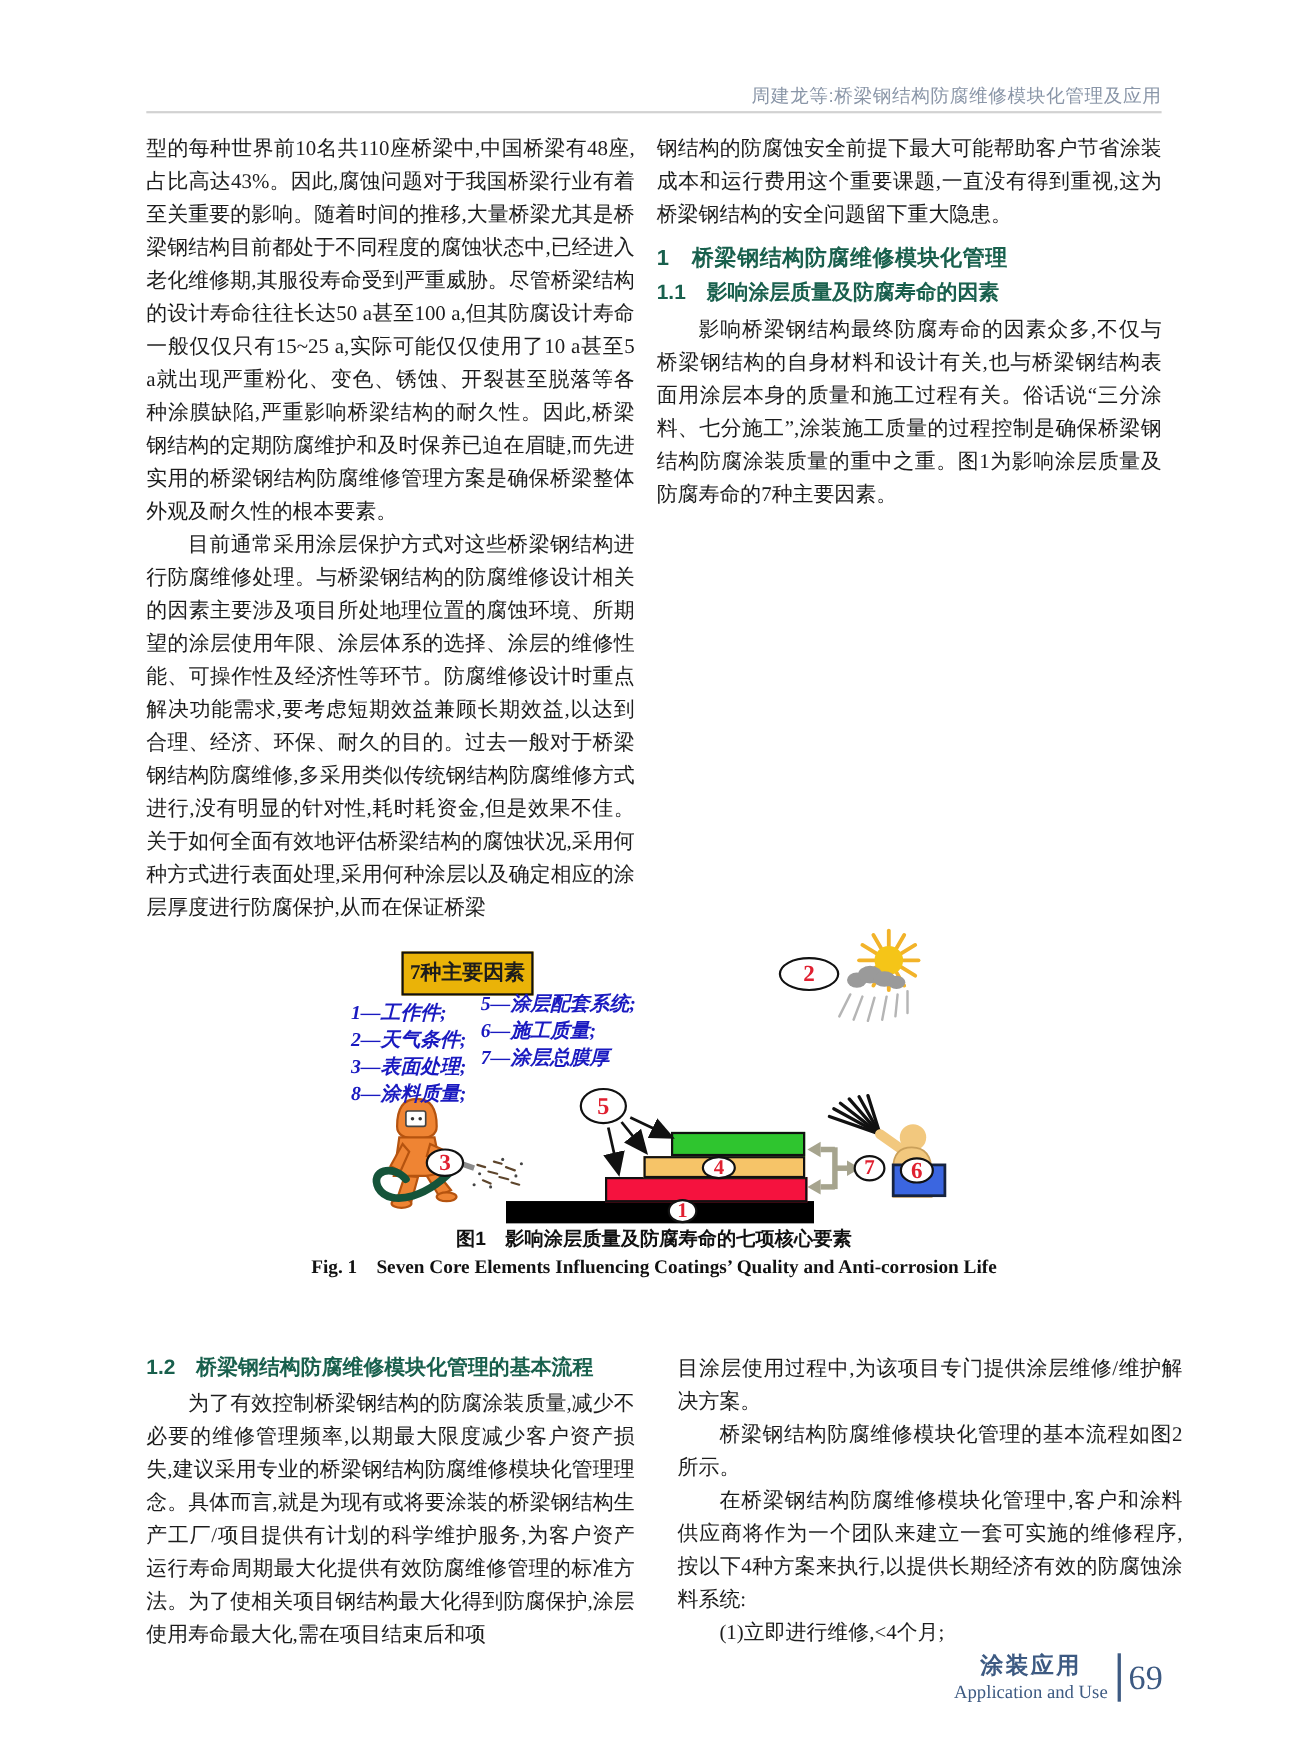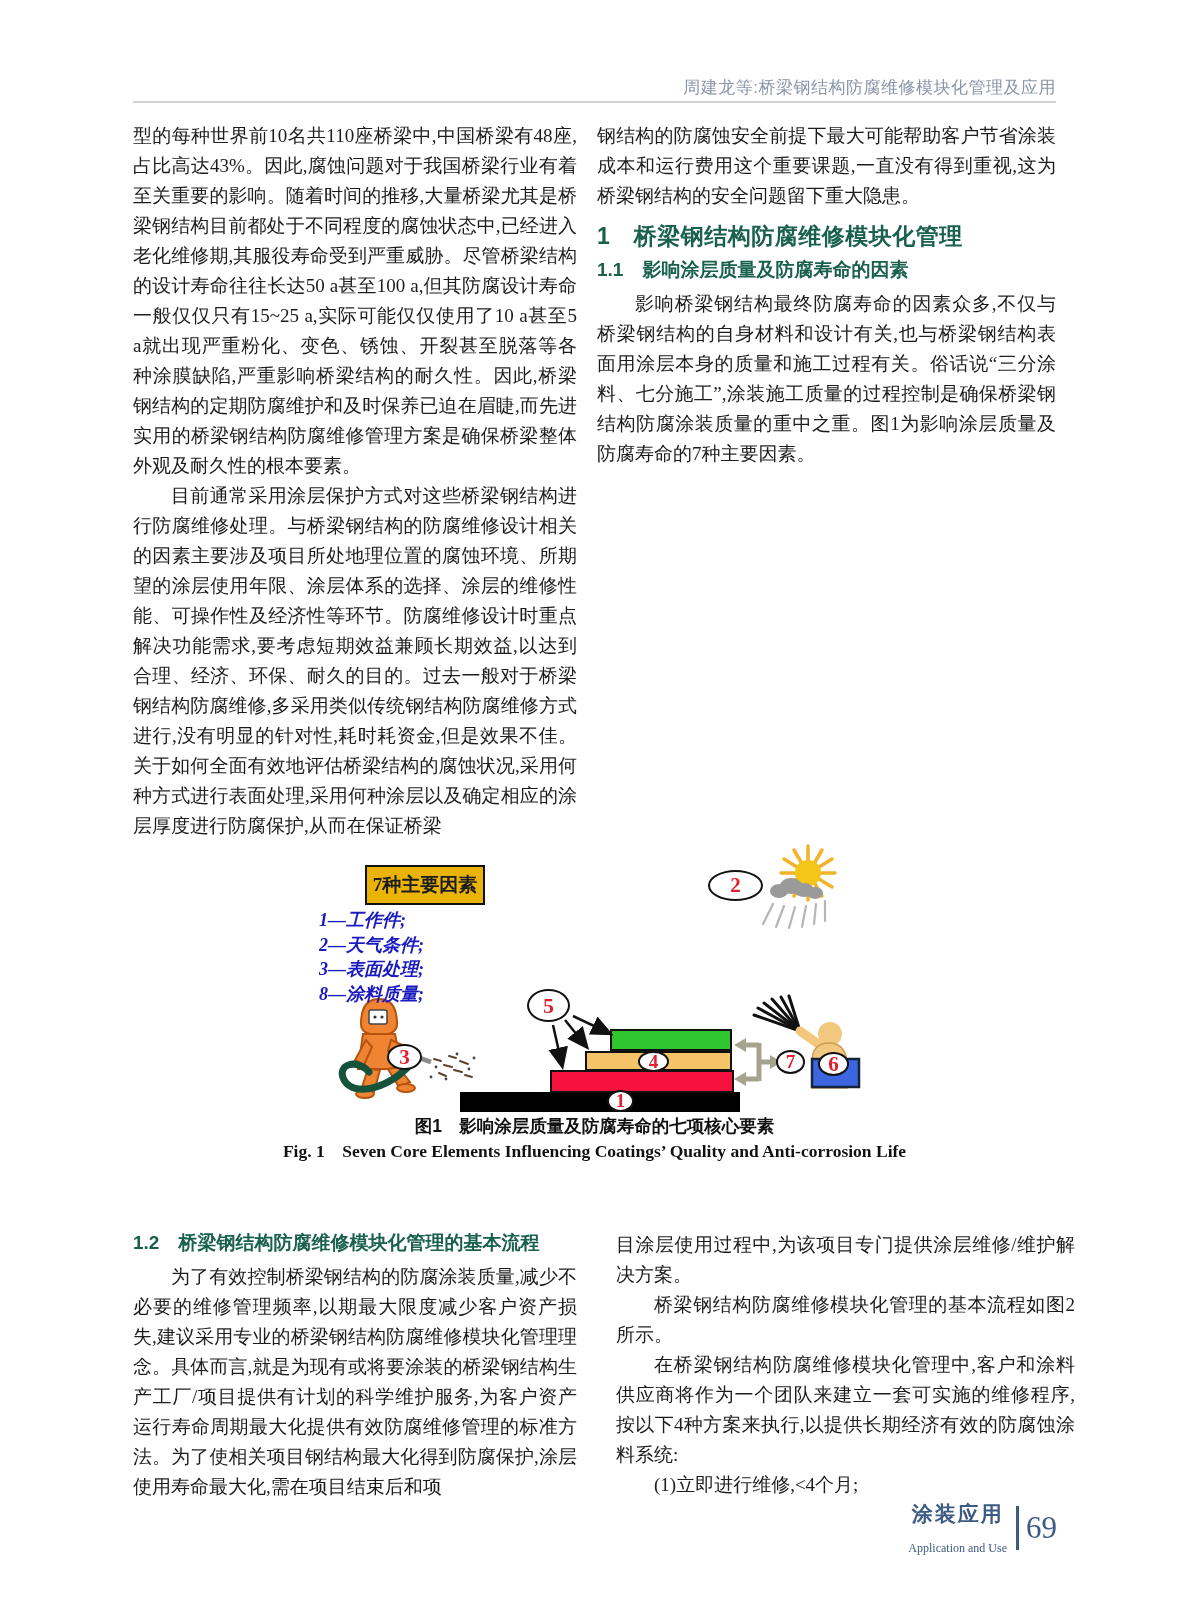--- a/index.html
+++ b/index.html
@@ -18,21 +18,21 @@
   
   .cols { position:absolute; left:133px; display:flex; }
   .cols.top { top:121px; }
   .cols.bottom { top:1230px;gap:19px; }
   .col-l { width:444px; margin-right:20px; }
   .col-r { width:459px; }
   p.body { margin:0; font-size:19px; line-height:30px; text-align:justify; }
   p.indent { text-indent:2em; }
   h1.sec {
     margin:10px 0 5px; font-family:"Liberation Sans","DejaVu Sans",sans-serif;
-    font-weight:bold; font-size:23px; color:#19604d; letter-spacing:0.5px;
+    font-weight:bold; font-size:20px; color:#19604d; letter-spacing:0.5px;
   }
   h2.sub {
     margin:4px 0 6px; font-family:"Liberation Sans","DejaVu Sans",sans-serif;
     font-weight:bold; font-size:19px; color:#19604d;
   }
   
   .figure { position:absolute; left:133px; top:828px; width:923px; height:292px; }
   .figure .svg-layer { position:absolute; left:0; top:0; z-index:3; }
   .lg-box {
     position:absolute; left:232px; top:37px; width:116px; height:36px; z-index:4;
@@ -67,21 +67,21 @@
     font-family:"Liberation Sans","DejaVu Sans",sans-serif; font-weight:bold; font-size:17.5px; color:#111;
   }
   .fig-caption-en {
     position:absolute; left:133px; top:1139px; width:923px; text-align:center;
     font-weight:bold; font-size:17.5px; color:#111;
   }
   
   .footer { position:absolute; top:1500px; right:130px; display:flex; align-items:center; color:#3d5a82; }
   .f-names { text-align:right; margin-right:9px; }
   .f-zh { font-family:"Liberation Sans","DejaVu Sans",sans-serif; font-weight:bold; font-size:21px; letter-spacing:2px;text-align:center; }
-  .f-en { font-size:12px; margin-top:13px; }
+  .f-en { font-size:17px; margin-top:1px; }
   .f-bar { width:3px; height:44px; background:#3d5a82; margin-right:7px; }
   .f-page { font-size:31px; line-height:44px; }
 </style>
 </head>
 <body>
 
 <div class="page">
 
   <div class="running-head">周建龙等:桥梁钢结构防腐维修模块化管理及应用</div>
   <div class="head-rule"></div>
@@ -214,20 +214,25 @@
       <rect x="679" y="231" width="47" height="28" fill="#3b66e0" stroke="#16233f" stroke-width="2.5"></rect>
     </svg>
 
     <div class="lg-box">7种主要因素</div>
     <div class="lg-col c1">
       <div>1—工作件;</div>
       <div>2—天气条件;</div>
       <div>3—表面处理;</div>
       <div>8—涂料质量;</div>
     </div>
+    <div class="lg-col c2">
+      <div>5—涂层配套系统;</div>
+      <div>6—施工质量;</div>
+      <div>7—涂层总膜厚</div>
+    </div>
 
     <div class="marker" id="m1">1</div>
     <div class="marker" id="m2">2</div>
     <div class="marker" id="m3">3</div>
     <div class="marker" id="m4">4</div>
     <div class="marker" id="m5">5</div>
     <div class="marker" id="m6">6</div>
     <div class="marker" id="m7">7</div>
   </div>
 

